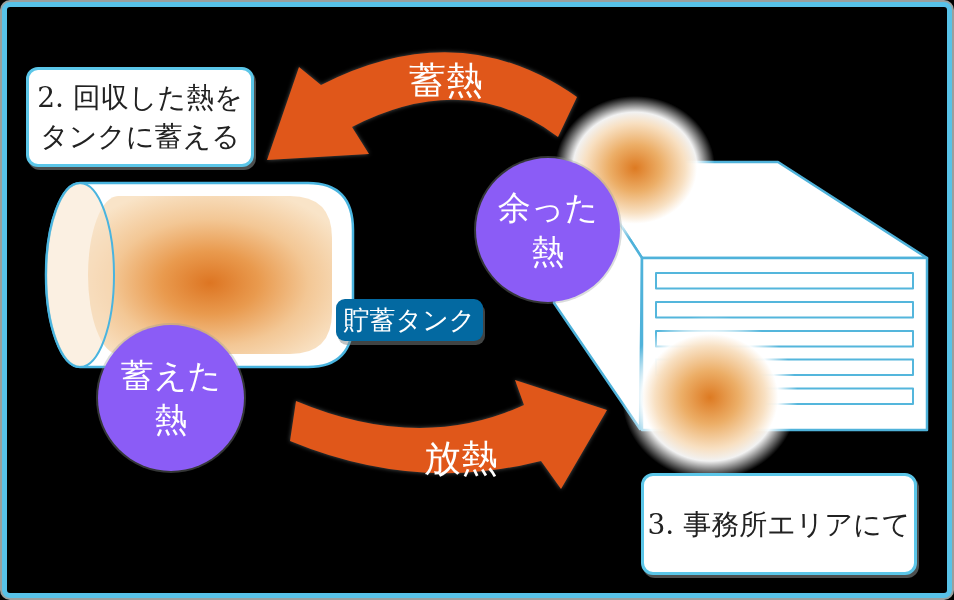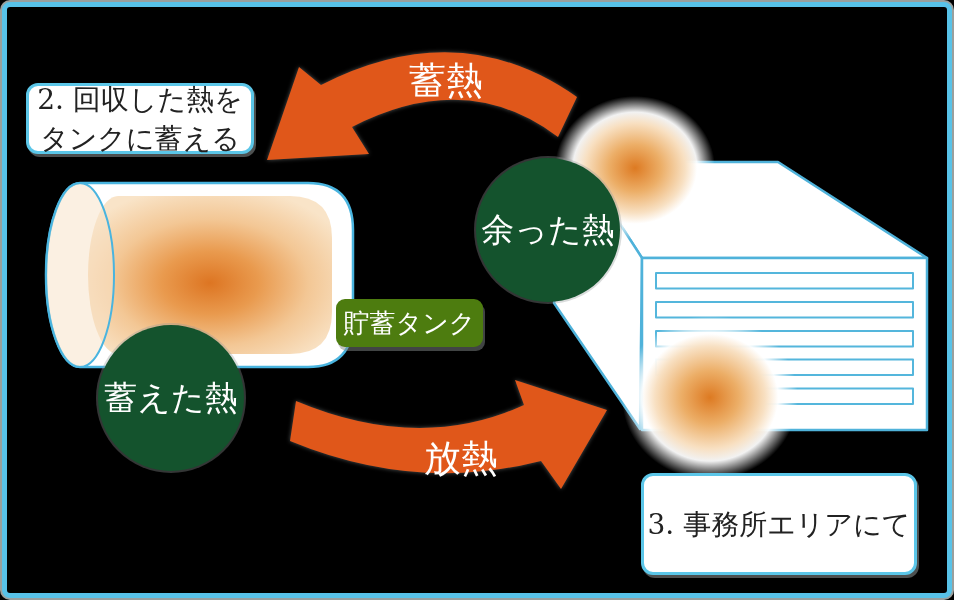--- a/index.html
+++ b/index.html
@@ -15,38 +15,38 @@
   svg.layer,.layer{position:absolute;left:0;top:0;width:954px;height:600px;}
 
   
   .stepbox{
     position:absolute;background:#fff;border:3px solid #5bc6e8;border-radius:12px;
     display:flex;flex-direction:column;justify-content:center;align-items:center;
     color:#222;font-size:28px;line-height:39px;text-align:center;
     box-shadow:2px 3px 0 rgba(140,145,145,.55);
     box-sizing:border-box;z-index:6;
   }
-  .box-step2{left:26px;top:67px;width:228px;height:71px;margin-top:16px;}
+  .box-step2{left:26px;top:67px;width:228px;height:100px;}
   .box-step1{left:691px;top:28px;width:241px;height:97px;}
   .box-step3{left:641px;top:473px;width:276px;height:102px;gap:28px;}
 
   
   .heat-circle{
-    position:absolute;border-radius:50%;background:#14532d;color:#fff;
-    display:flex;flex-direction:row;justify-content:center;align-items:center;
+    position:absolute;border-radius:50%;background:#8b5cf6;color:#fff;
+    display:flex;flex-direction:column;justify-content:center;align-items:center;
     font-size:33px;line-height:44px;text-align:center;z-index:5;
     box-shadow:0 0 0 2px rgba(150,155,155,.35);
   }
   .circle-surplus{left:476px;top:158px;width:144px;height:144px;}
   .circle-stored{left:98px;top:325px;width:146px;height:146px;}
 
   
   .tank-tag{
-    position:absolute;left:336px;top:299px;width:147px;height:48px;
-    background:#4d7c0f;color:#fff;border-radius:9px;
+    position:absolute;left:336px;top:299px;width:147px;height:42px;
+    background:#0369a1;color:#fff;border-radius:9px;
     display:flex;justify-content:center;align-items:center;
     font-size:26px;z-index:5;box-shadow:2px 4px 0 rgba(130,135,135,.5);
   }
 
   
   .arrow-label{
     position:absolute;color:#fff;font-size:37px;text-align:center;z-index:4;
   }
   .label-store{left:376px;top:56px;width:140px;}
   .label-release{left:391px;top:434px;width:140px;}

